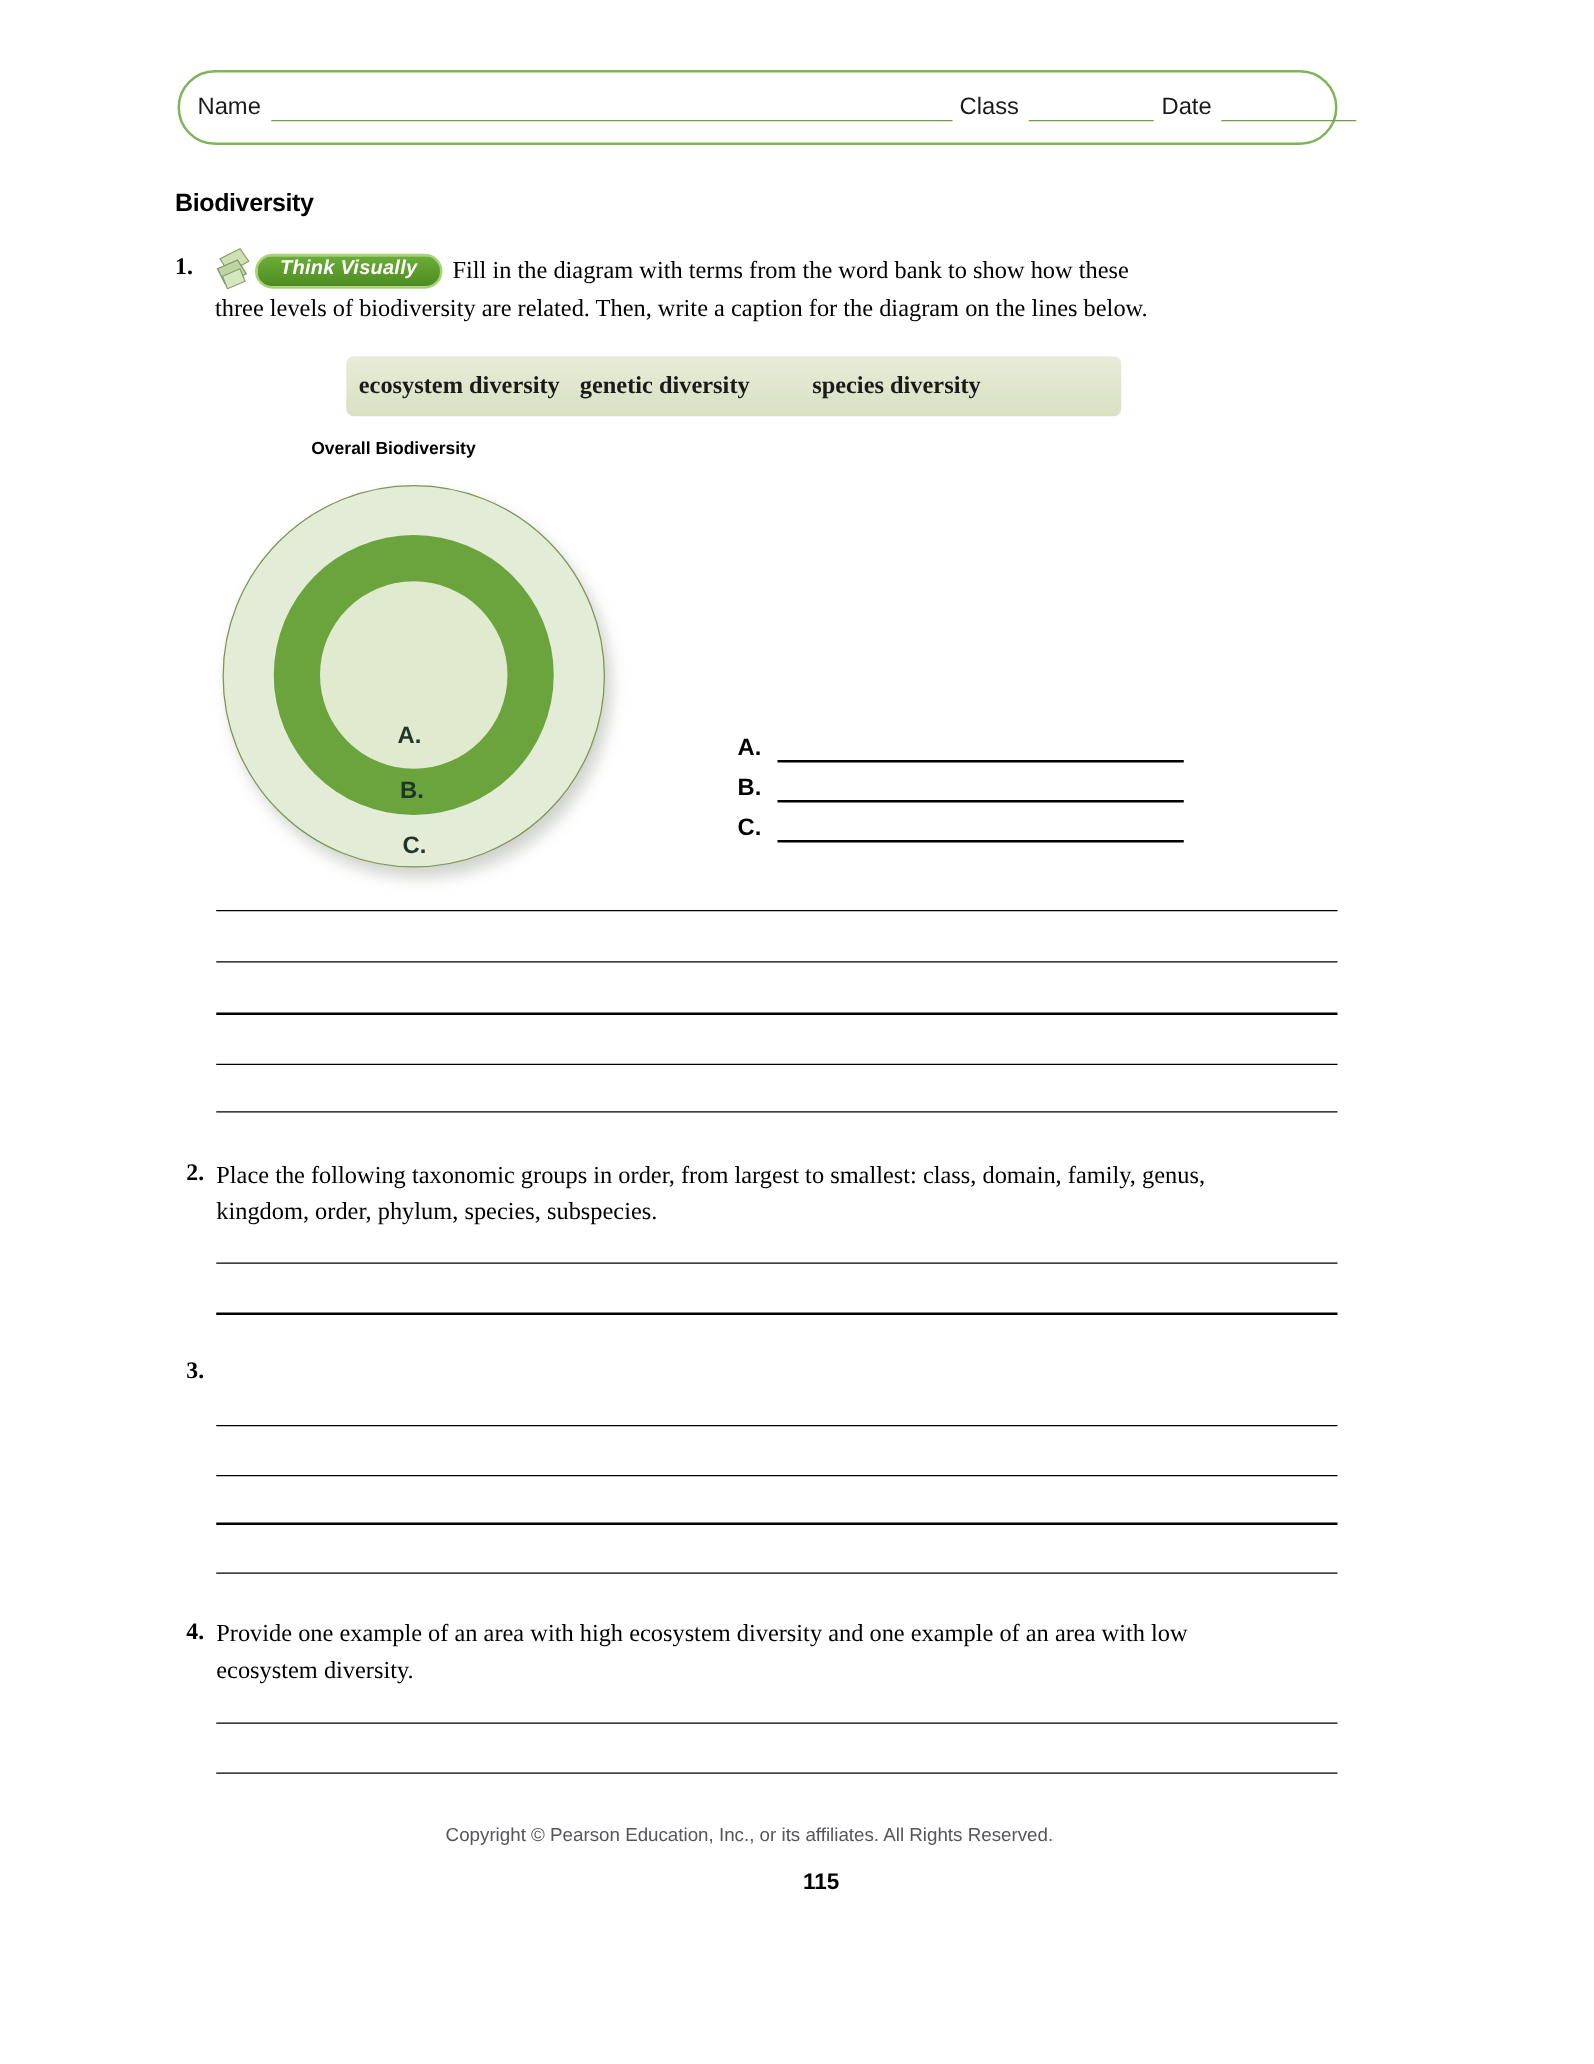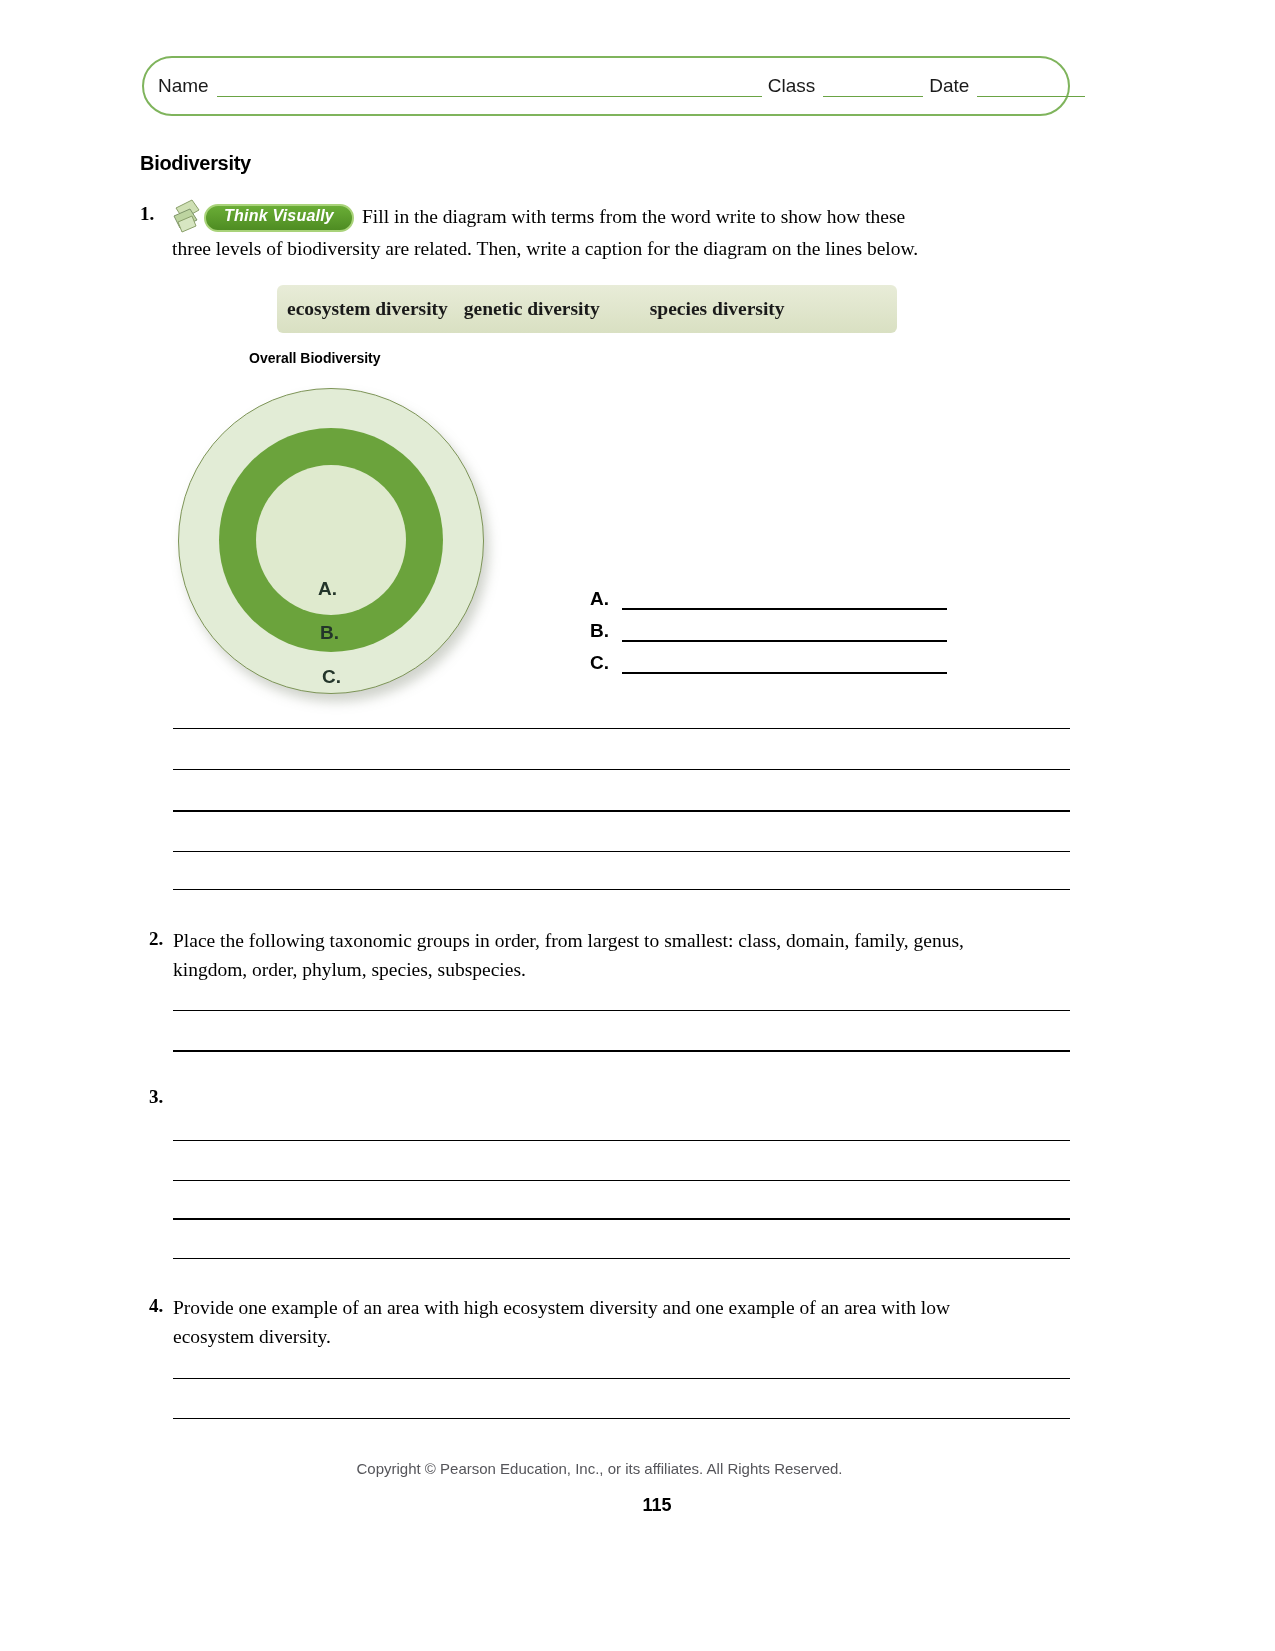--- a/index.html
+++ b/index.html
@@ -283,21 +283,21 @@
             <g>
               <polygon points="4,10 20,2 27,12 11,21" fill="#cfe0b4" stroke="#8aa06a" stroke-width="1"></polygon>
               <polygon points="2,18 18,11 25,22 8,30" fill="#bdd4a0" stroke="#7e946a" stroke-width="1"></polygon>
               <polygon points="6,24 20,18 24,28 10,34" fill="#d7e6c2" stroke="#8aa06a" stroke-width="1"></polygon>
             </g>
           </svg>
         </span>
         <span class="tv-badge">
           <span>Think Visually</span>
         </span>
-      </span><span>Fill in the diagram with terms from the word write to show how these</span>
+      </span><span>Fill in the diagram with terms from the word bank to show how these</span>
     </span>
     <span>three levels of biodiversity are related. Then, write a caption for the diagram on the lines below.</span>
   </div>
 
   <div class="word-bank">
     <span class="wb-term wb-1">ecosystem diversity</span>
     <span class="wb-term wb-2">genetic diversity</span>
     <span class="wb-term wb-3">species diversity</span>
   </div>
 

